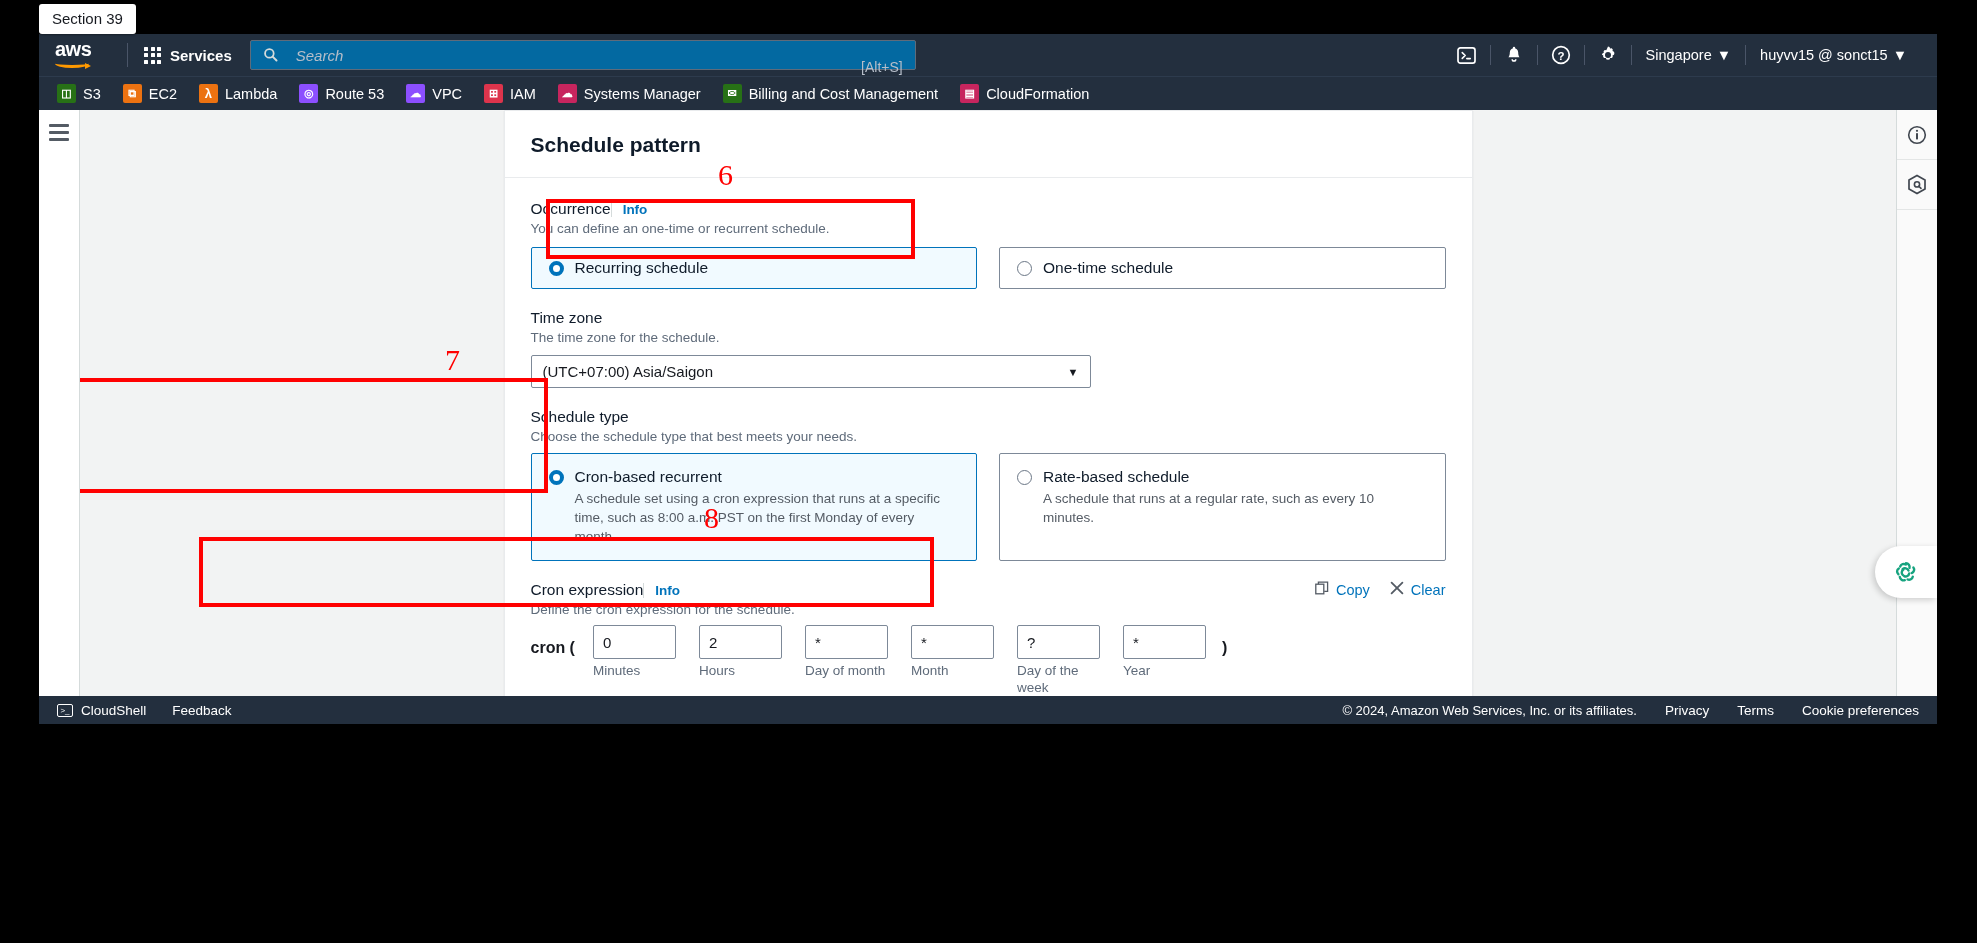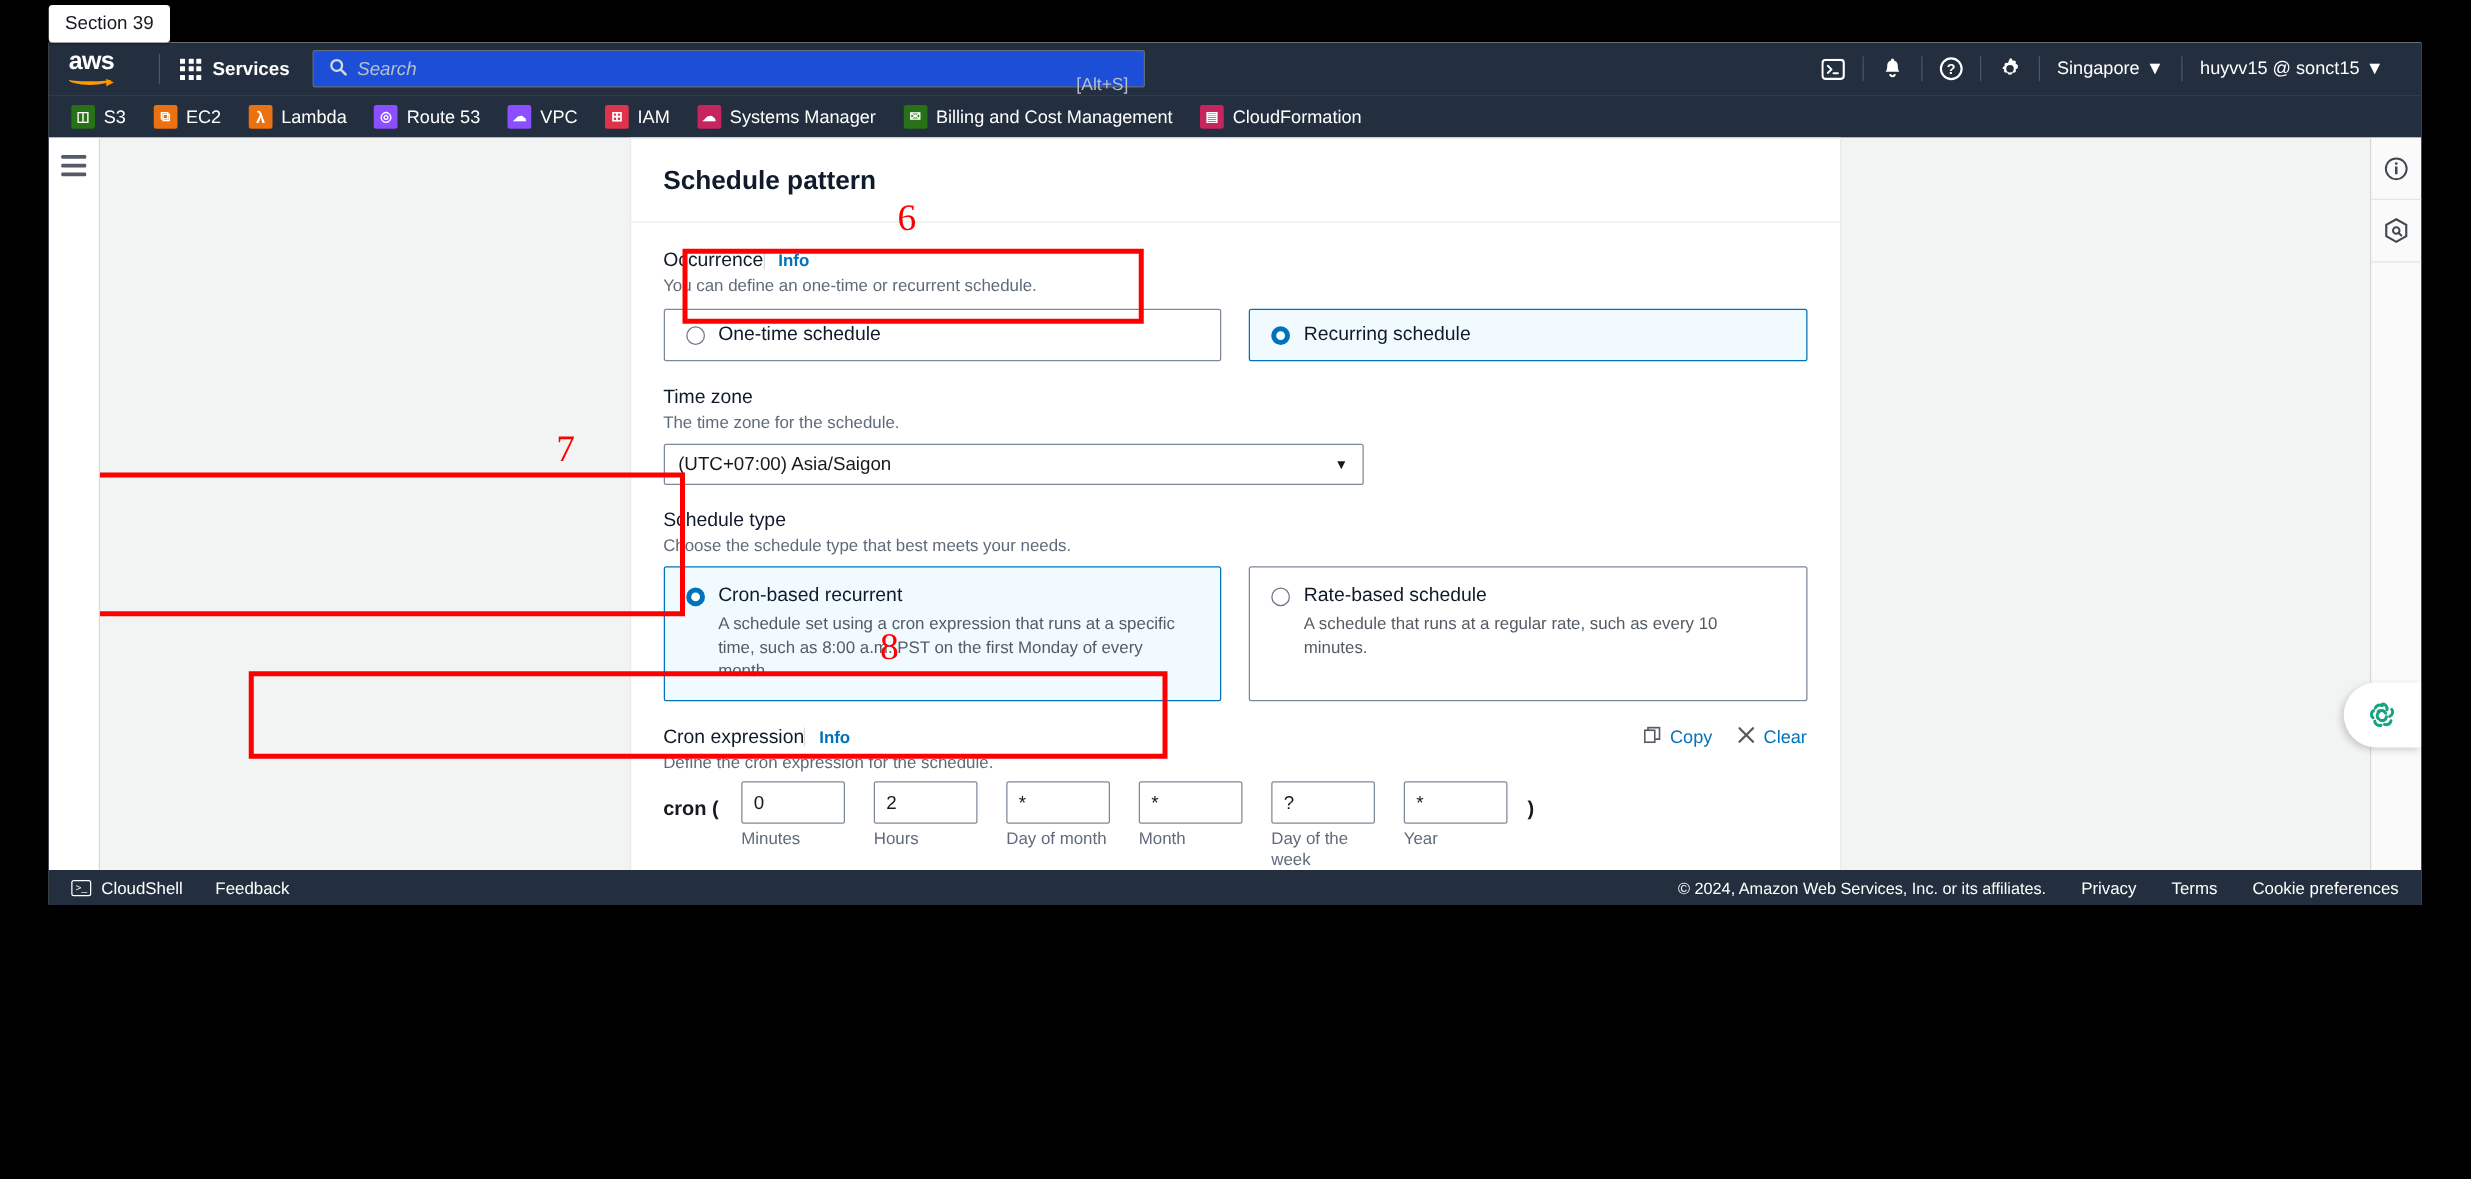--- a/index.html
+++ b/index.html
@@ -53,22 +53,22 @@
   .nav-div { width:1px; height:24px; background:#4a5568; margin:0 12px; flex:0 0 auto; }
   .services-btn {
     display:flex; align-items:center; gap:9px; color:#fff; font-size:15px;
     font-weight:700; cursor:pointer; flex:0 0 auto; padding: 4px 4px;
   }
   .grid-icon { display:grid; grid-template-columns:repeat(3,4px); gap:2.5px; }
   .grid-icon i { width:4px; height:4px; background:#fff; display:block; border-radius:.5px; }
 
   .searchbar {
     flex: 0 0 auto; width: 666px; height: 30px; margin-left: 14px;
-    background: #1d4ed8; border: 1px solid #5f6b7a; border-radius: 2px;
-    display:flex; align-items:center; padding: 0 12px; gap: 8px;
+    background: #0369a1; border: 1px solid #5f6b7a; border-radius: 2px;
+    display:flex; align-items:center; padding: 0 12px; gap: 18px;
   }
   .searchbar .sicon { color:#d5dbdb; font-size:15px; font-weight:700; line-height:1; }
   .searchbar .sph { flex:1; color:#b6bec9; font-size:15px; font-style: italic; }
   .searchbar .skey { color:#b6bec9; font-size:14px;margin-top:24px; }
 
   .topnav-right { margin-left:auto; display:flex; align-items:center; height:100%; }
   .tn-icon {
     width:46px; height:42px; display:flex; align-items:center; justify-content:center;
     color:#fff; cursor:pointer;
   }
@@ -84,21 +84,21 @@
     padding: 0 18px; gap: 0px; border-top:1px solid #2d3b4d;
   }
   .svc { display:flex; align-items:center; gap:7px; margin-right:22px; cursor:pointer; }
   .svc .sq {
     width:19px; height:19px; border-radius:2px; display:flex; align-items:center;
     justify-content:center; color:#fff; font-size:11px; font-weight:700; flex:0 0 auto;
   }
   .svc .nm { color:#fff; font-size:14.5px; white-space:nowrap; }
 
   
-  .appbody { display:flex; height: calc(690px - 42px - 34px - 28px); background:#1d4ed8; }
+  .appbody { display:flex; height: calc(690px - 42px - 34px - 28px); background:#4d7c0f; }
   .leftrail {
     width:41px; flex:0 0 auto; background:#fff; border-right:1px solid #d5dbdb;
     padding-top:14px; display:flex; justify-content:center;
   }
   .burger { width:20px; cursor:pointer; }
   .burger i { display:block; height:3px; background:#545b64; margin-bottom:4px; border-radius:1px; }
 
   .midarea { flex:1; background:#f2f3f3; position:relative; overflow:hidden; display:flex; justify-content:center; }
 
   .rightrail {
@@ -332,27 +332,27 @@
 
         <div class="card-body">
 
           <div>
             <div class="lbl-row">
               <span class="lbl-norm">Occurrence</span>
               <span class="info-link">Info</span>
             </div>
             <div class="desc">You can define an one-time or recurrent schedule.</div>
             <div class="tile-row">
+              <div class="tile sel" style="padding:11px 17px">
+                <span class="radio on"></span>
+                <span class="tile-title">Recurring schedule</span>
+              </div>
               <div class="tile" style="padding:11px 17px">
                 <span class="radio"></span>
                 <span class="tile-title">One-time schedule</span>
-              </div>
-              <div class="tile sel" style="padding:11px 17px">
-                <span class="radio on"></span>
-                <span class="tile-title">Recurring schedule</span>
               </div>
             </div>
           </div>
 
           <div class="grp">
             <div class="lbl-norm">Time zone</div>
             <div class="desc">The time zone for the schedule.</div>
             <div class="select">
               <span class="val">(UTC+07:00) Asia/Saigon</span>
               <span class="caret">▼</span>

